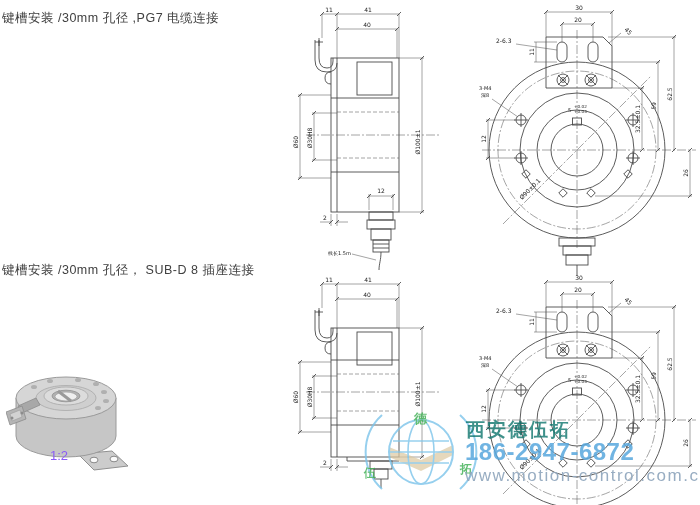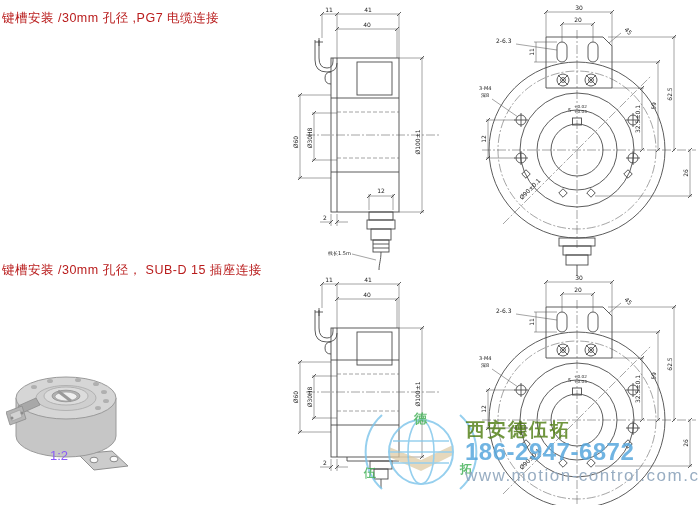--- a/index.html
+++ b/index.html
@@ -1,18 +1,18 @@
 <!DOCTYPE html>
 <html><head>
 <meta charset="utf-8">
 <style>
   html,body{margin:0;padding:0;}
   body{width:700px;height:505px;position:relative;background:#ffffff;overflow:hidden;
        font-family:"Liberation Sans",sans-serif;}
-  .caption{position:absolute;color:#b91c1c;font-size:12.5px;letter-spacing:.5px;white-space:nowrap;}
+  .caption{position:absolute;color:#404040;font-size:12.5px;letter-spacing:.5px;white-space:nowrap;}
   .drawing{position:absolute;}
   
   .cad line,.cad path,.cad rect,.cad circle,.cad ellipse{stroke:#4a4a4a;fill:none;stroke-width:.9;}
   .cad .dim{stroke:#5a5a5a;stroke-width:.55;}
   .cad .cl{stroke:#5a5a5a;stroke-width:.55;stroke-dasharray:9 2 2 2;}
   .cad .hid{stroke:#5a5a5a;stroke-width:.55;stroke-dasharray:4 2;}
   .cad .tk{stroke:#3a3a3a;stroke-width:.8;}
   .cad text{fill:#222;stroke:none;font-family:"DejaVu Sans",sans-serif;font-size:6px;}
   .cad text.s{font-size:5px;}
   .cad text.xs{font-size:4.2px;}
@@ -20,21 +20,21 @@
   .wm{position:absolute;white-space:nowrap;}
   .wm-company{font-size:19px;font-weight:bold;letter-spacing:2px;opacity:.8;}
   .wm-phone{font-size:24px;font-weight:bold;letter-spacing:.5px;opacity:.85;}
   .wm-site{font-size:17px;letter-spacing:1.5px;opacity:.95;}
   .scale-label{position:absolute;color:#8b5cf6;font-size:13px;}
 </style>
 </head>
 <body>
 
 <div class="caption" style="left:2px;top:10px">键槽安装 /30mm 孔径 ,PG7 电缆连接</div>
-<div class="caption" style="left:2px;top:262px">键槽安装 /30mm 孔径， SUB-D 15 插座连接</div>
+<div class="caption" style="left:2px;top:262px">键槽安装 /30mm 孔径， SUB-D 8 插座连接</div>
 
 <svg class="drawing cad" style="left:288px;top:2px" width="175" height="278" viewBox="0 0 175 278">
   <g>
     <line class="dim" x1="34" y1="12" x2="111" y2="12"></line>
     <line class="dim" x1="49" y1="27" x2="109" y2="27"></line>
     <line class="dim" x1="34" y1="12" x2="34" y2="36"></line>
     <line class="dim" x1="49" y1="12" x2="49" y2="56"></line>
     <line class="dim" x1="111" y1="12" x2="111" y2="56"></line>
     <line class="dim" x1="109" y1="27" x2="109" y2="56"></line>
     <line class="tk" x1="32" y1="14" x2="36" y2="10"></line>
@@ -449,15 +449,15 @@
     <circle cx="61" cy="47" r="32" fill="none" stroke="#7cc4ea" stroke-width="2"></circle>
     <ellipse cx="61" cy="47" rx="13" ry="32" fill="none" stroke="#7cc4ea" stroke-width="1.6"></ellipse>
     <line x1="33" y1="36" x2="89" y2="36" stroke="#7cc4ea" stroke-width="1.6"></line>
     <line x1="29" y1="47" x2="93" y2="47" stroke="#7cc4ea" stroke-width="1.6"></line>
     <line x1="33" y1="58" x2="89" y2="58" stroke="#7cc4ea" stroke-width="1.6"></line>
     <text x="54" y="18" font-size="13" fill="#3cae51" font-weight="bold">德</text>
     <text x="4" y="72" font-size="12" fill="#3cae51" font-weight="bold">伍</text>
     <text x="100" y="68" font-size="12" fill="#3cae51" font-weight="bold">拓</text>
   </g>
 </svg>
-<div class="wm wm-company" style="left:466px;top:417px;color:#4d7c0f">西安德伍拓</div>
+<div class="wm wm-company" style="left:466px;top:417px;color:#0f766e">西安德伍拓</div>
 <div class="wm wm-phone" style="left:465px;top:438px;color:#58a8de">186-2947-6872</div>
 <div class="wm wm-site" style="left:465px;top:466px;color:#93a9bf">www.motion-control.com.cn</div>
 
 </body></html>

